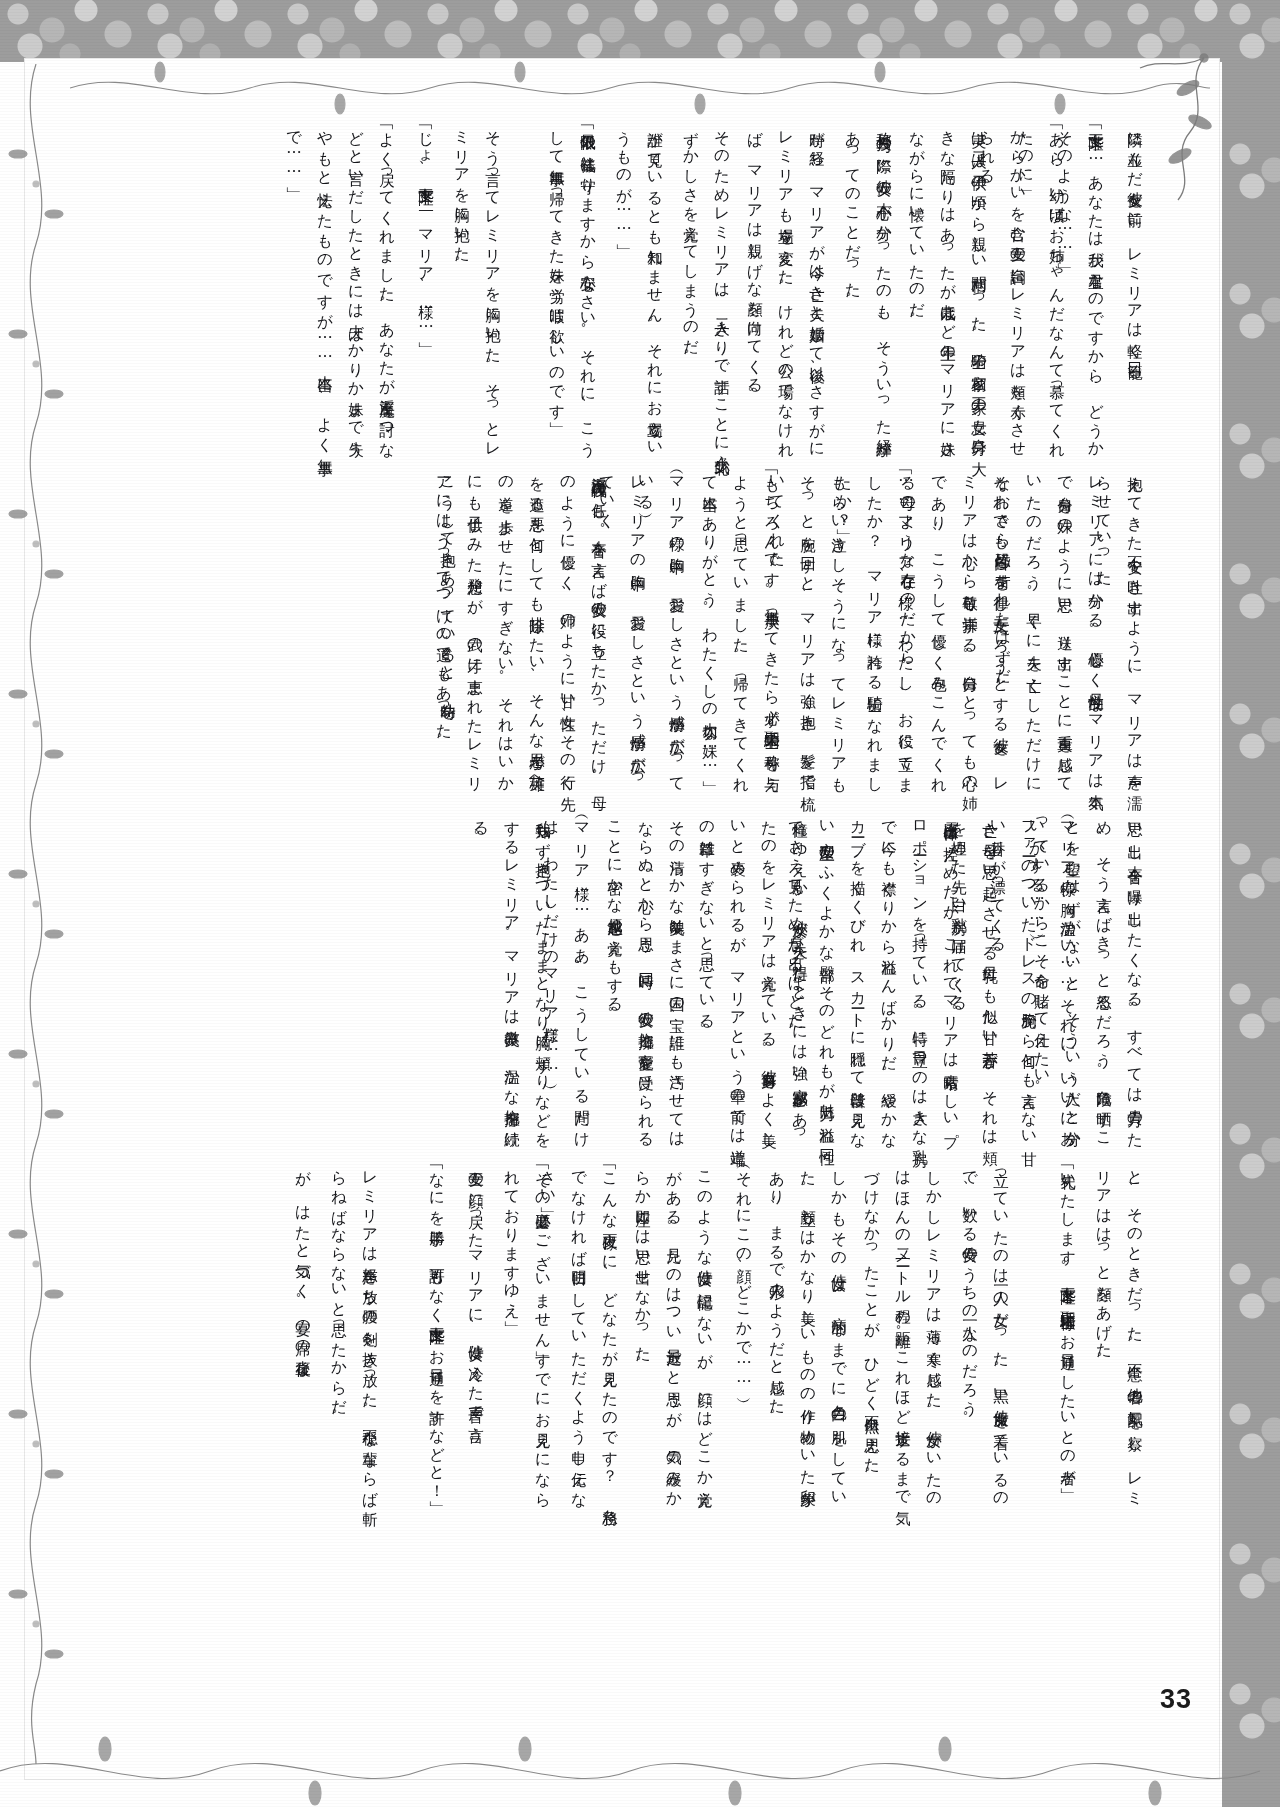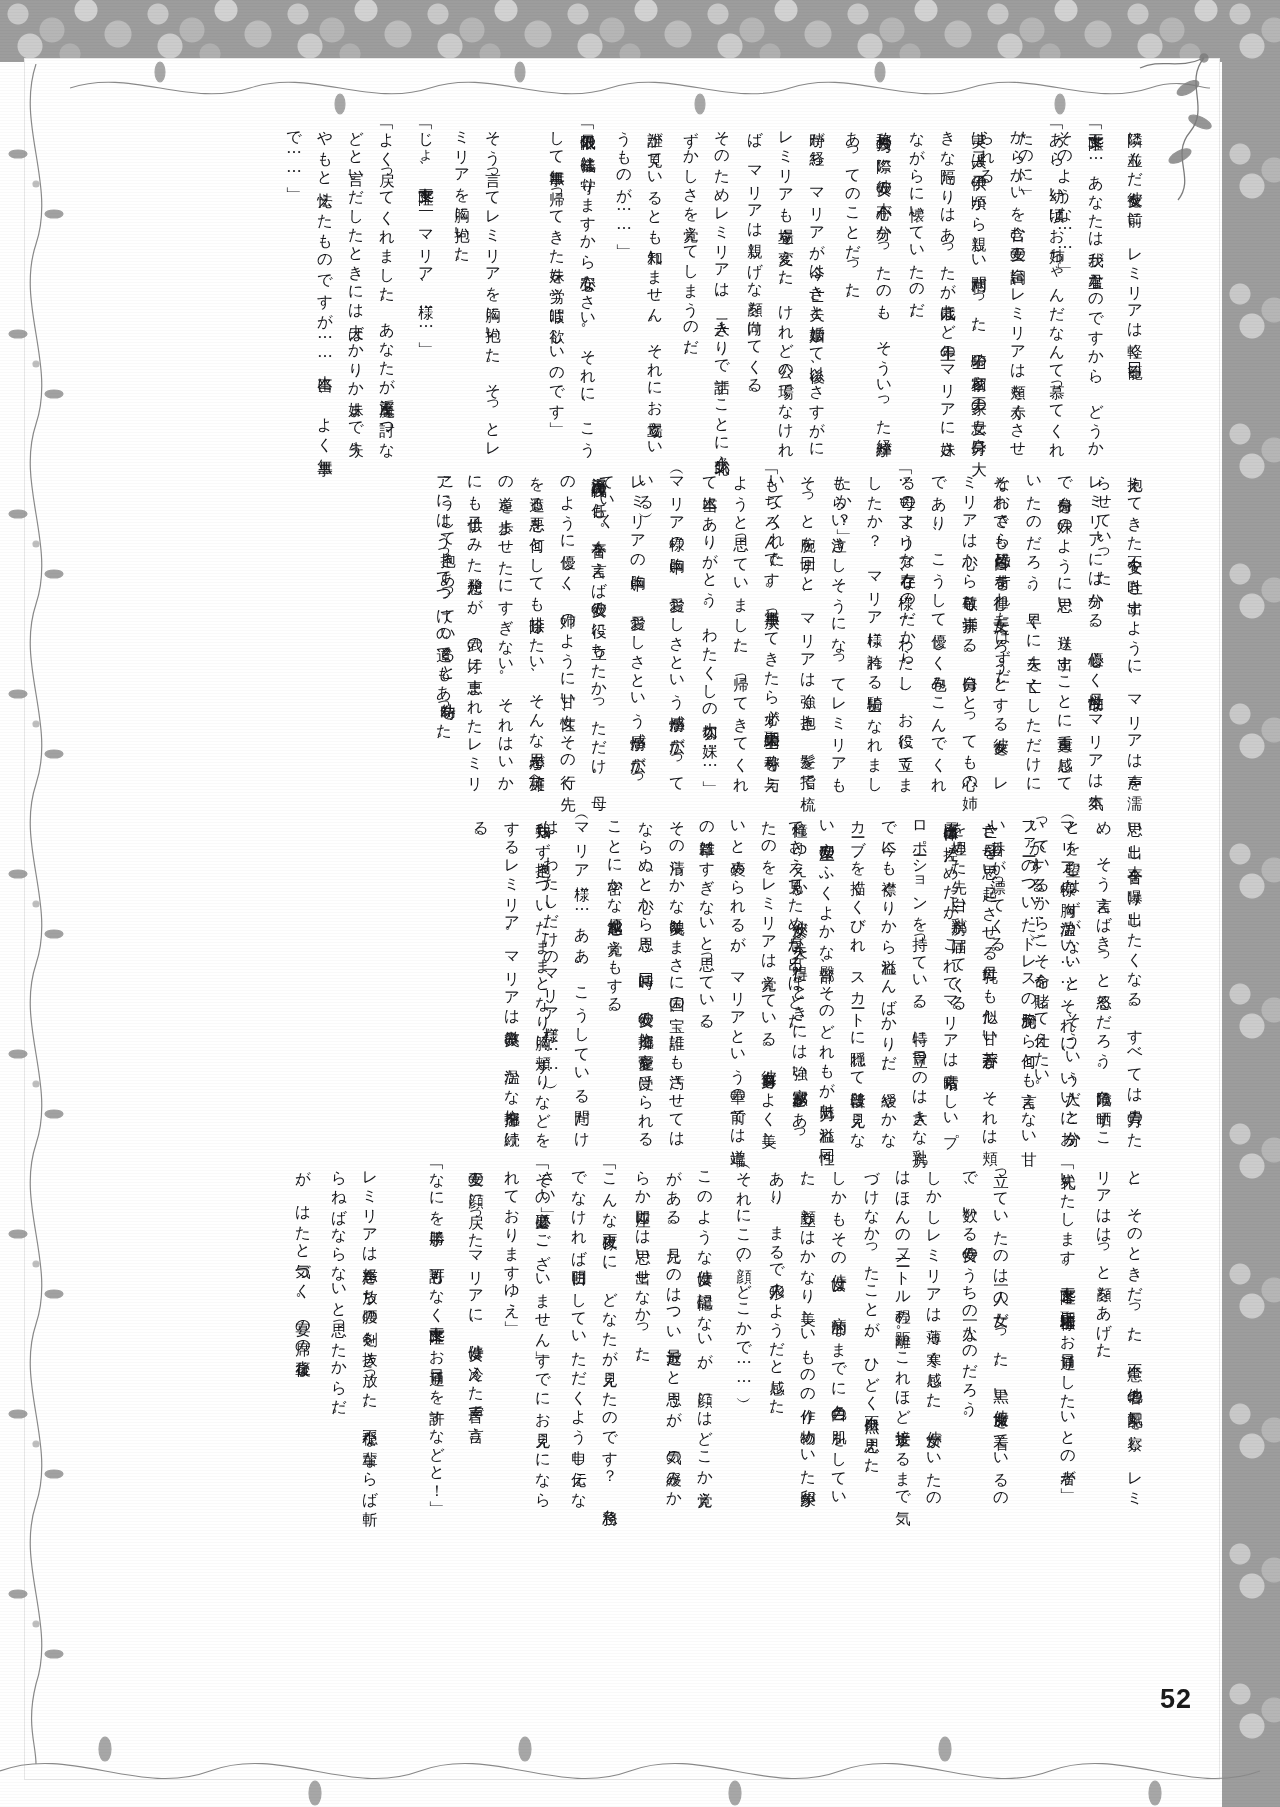--- a/index.html
+++ b/index.html
@@ -274,16 +274,16 @@
       <div class="col-block" style="width:56px">「こんな夜更けに、どなたが見えたのです？ 急務でなければ明日にしていただくよう申し伝えなさい」</div>
       <div class="col-block" style="width:56px">「その必要はございません」すでにお見えになられておりますゆえ」</div>
       <div class="col-block" style="width:28px">女王の顔に戻ったマリアに、侍女は冷えた声音で言う。</div>
       <div class="col-block" style="width:56px">「なにを勝手に、許可もなく女王陛下にお目通りを許すなどと！」</div>
       <div class="col-block" style="width:56px">レミリアは怒声を放ち腰の剣を抜き放った。不穏な輩ならば斬らねばならないと思ったからだ。</div>
       <div class="col-block" style="width:56px">が、はたと気づく。宴の席の直後な</div>
     </div>
 
   </div>
 
-  <div class="page-number">52</div>
+  <div class="page-number">33</div>
 
   <div class="grain"></div>
 </div>
 
 </body></html>

